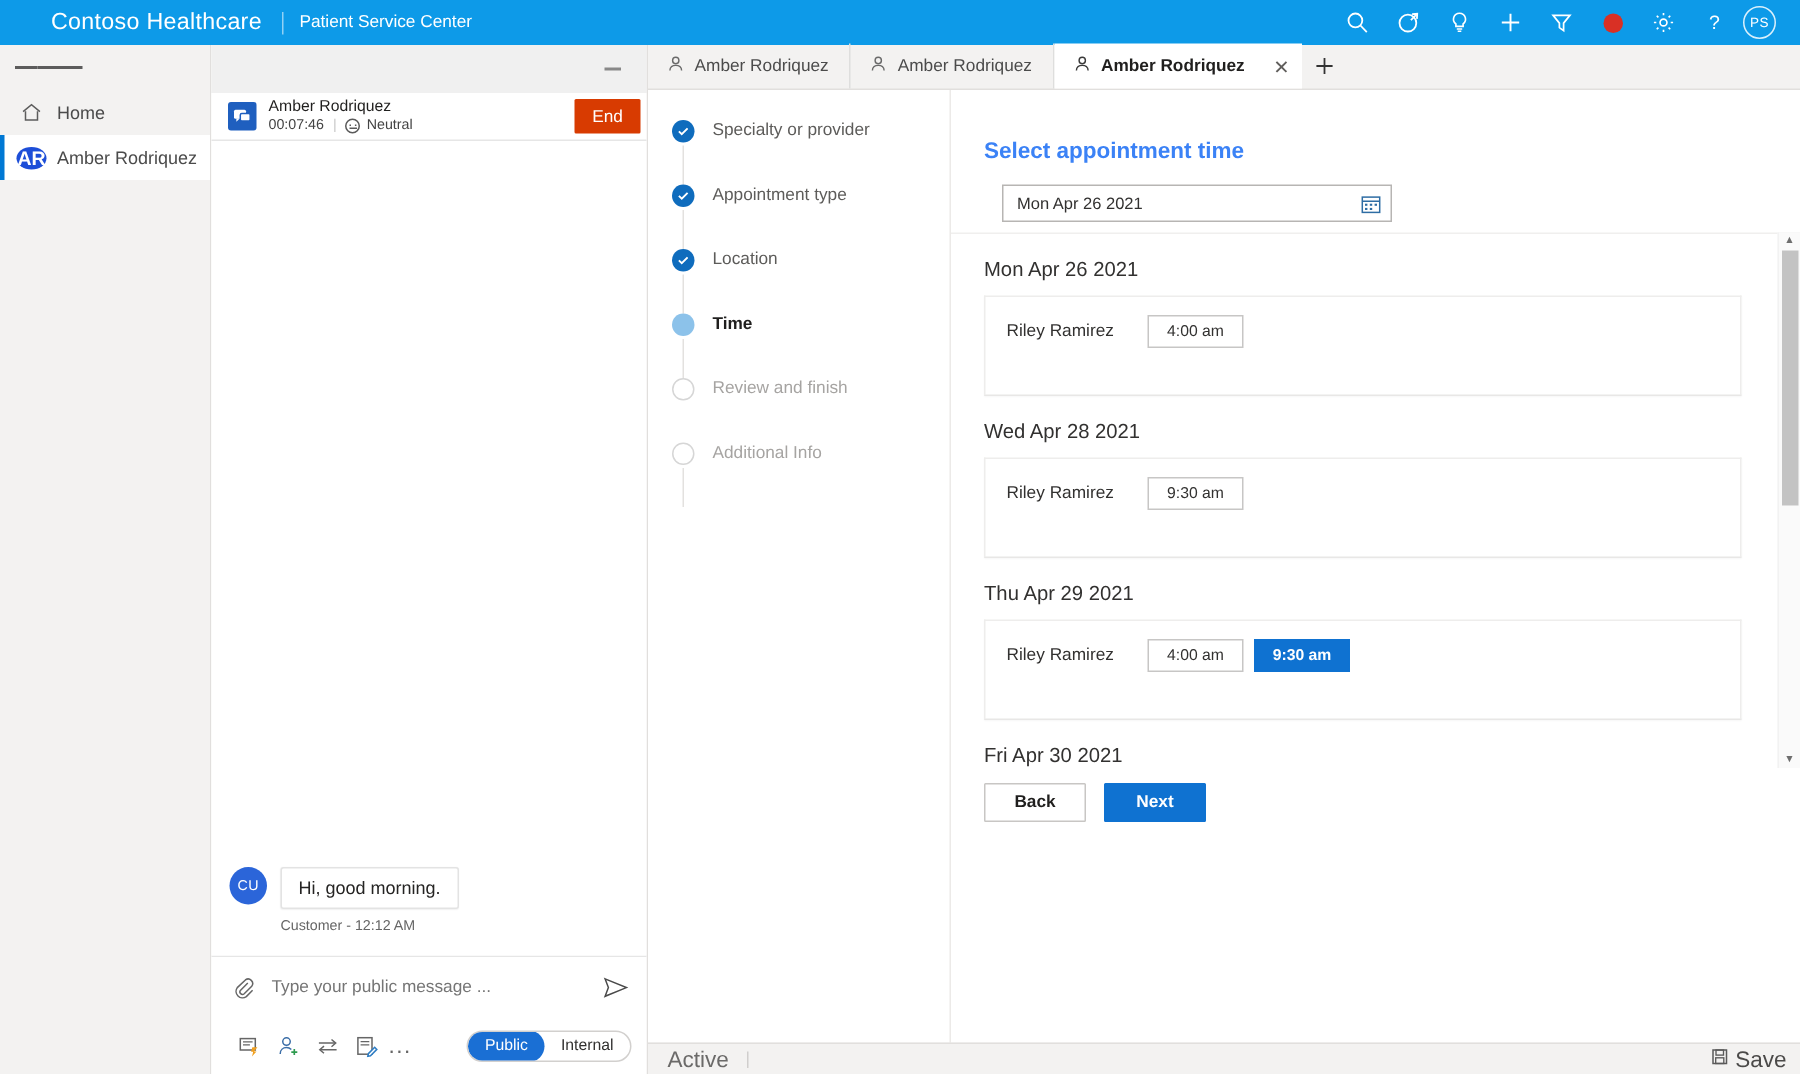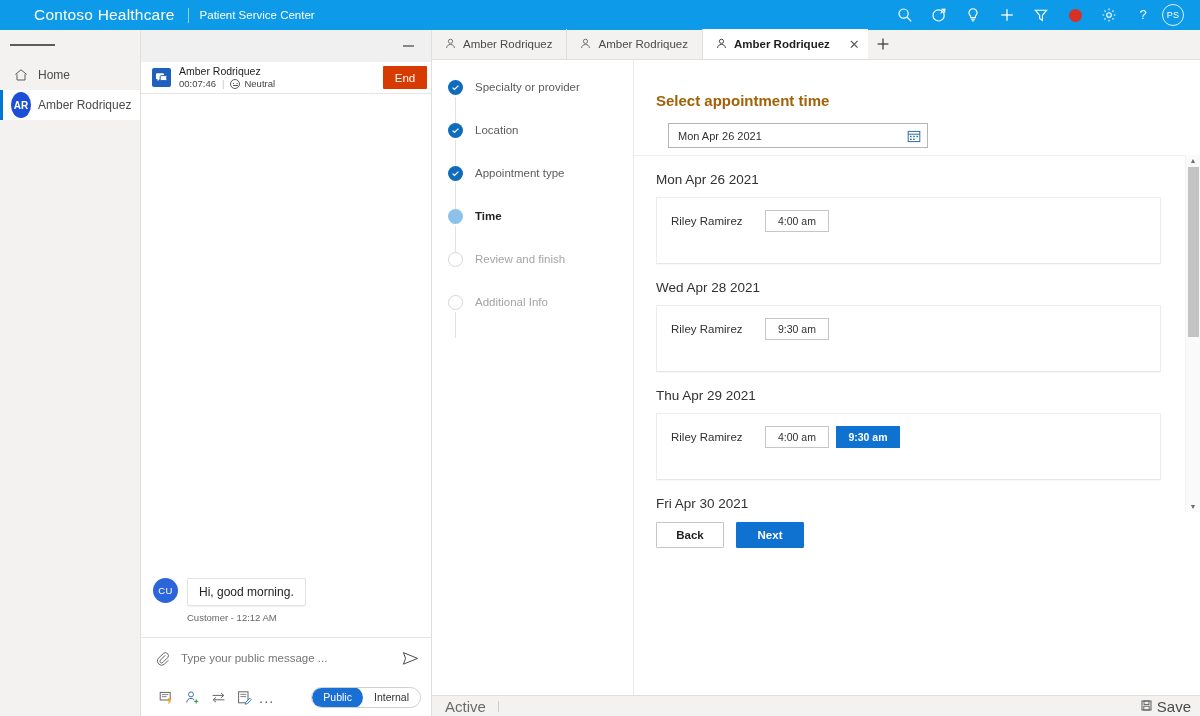--- a/index.html
+++ b/index.html
@@ -55,22 +55,22 @@
   .nav-item {
     height: 30px; display: flex; align-items: center; padding-left: 12px;
     font-size: 12px; color: #4b4b4b; cursor: pointer; position: relative;
   }
   .nav-item.selected { background: #ffffff; }
   .nav-item.selected::before {
     content: ""; position: absolute; left: 0; top: 0; bottom: 0; width: 3px; background: #0078d4;
   }
   .nav-icon { width: 17px; margin-right: 9px; display: flex; align-items: center; justify-content: center; }
   .nav-avatar {
-    width: 20px; height: 26px; border-radius: 50%; background: #1d4ed8; color: #fff;
-    font-size: 10px; display: flex; align-items: center; justify-content: center;
+    width: 20px; height: 15px; border-radius: 50%; background: #1d4ed8; color: #fff;
+    font-size: 13px; display: flex; align-items: center; justify-content: center;
     margin-right: 7px; margin-left: -1px; font-weight: 600;
   }
   .nav-label { white-space: nowrap; overflow: hidden; }
 
   
   .convpanel {
     position: absolute; top: 30px; left: 141px; width: 291px; height: 686px;
     background: #ffffff; border-right: 1px solid #e1dfdd;
     display: flex; flex-direction: column;
   }
@@ -175,21 +175,21 @@
     position: absolute; left: 23px; top: 17px; width: 1px; height: 26px; background: #e3e1df;
   }
   .step-label { font-size: 11.5px; color: #5d5c5a; line-height: 15px; }
   .step.is-current .step-label { color: #201f1e; font-weight: 700; }
   .step.is-todo .step-label { color: #a6a4a2; }
 
   .pane {
     position: absolute; top: 0; left: 202px; width: 566px; height: 636px;
   }
   .pane-title {
-    font-size: 15px; font-weight: 700; color: #a16207; margin: 32px 0 0 22px;
+    font-size: 15px; font-weight: 700; color: #3b82f6; margin: 32px 0 0 22px;
   }
   .date-field {
     margin: 14px 0 0 34px; width: 260px; height: 25px; border: 1px solid #b7b5b3;
     display: flex; align-items: center; padding: 0 6px 0 9px; background: #fff;
   }
   .date-field input {
     flex: 1; border: none; outline: none; font-size: 11px; color: #323130;
     font-family: inherit; background: transparent;
   }
   .cal-icon { width: 15px; display: flex; align-items: center; justify-content: center; cursor: pointer; }
@@ -471,30 +471,30 @@
         </span>
         <span class="step-label">Specialty or provider</span>
       </div>
       <div class="step">
         <span class="step-line"></span>
         <span class="step-dot done">
           <svg width="9" height="9" viewBox="0 0 9 9">
               <polyline points="1.6,4.6 3.5,6.4 7.4,2.6" fill="none" stroke="#fff" stroke-width="1.3"></polyline>
             </svg>
         </span>
-        <span class="step-label">Location</span>
+        <span class="step-label">Appointment type</span>
       </div>
       <div class="step">
         <span class="step-line"></span>
         <span class="step-dot done">
           <svg width="9" height="9" viewBox="0 0 9 9">
               <polyline points="1.6,4.6 3.5,6.4 7.4,2.6" fill="none" stroke="#fff" stroke-width="1.3"></polyline>
             </svg>
         </span>
-        <span class="step-label">Appointment type</span>
+        <span class="step-label">Location</span>
       </div>
       <div class="step is-current">
         <span class="step-line"></span>
         <span class="step-dot current"></span>
         <span class="step-label">Time</span>
       </div>
       <div class="step is-todo">
         <span class="step-dot todo"></span>
         <span class="step-label">Review and finish</span>
       </div>

